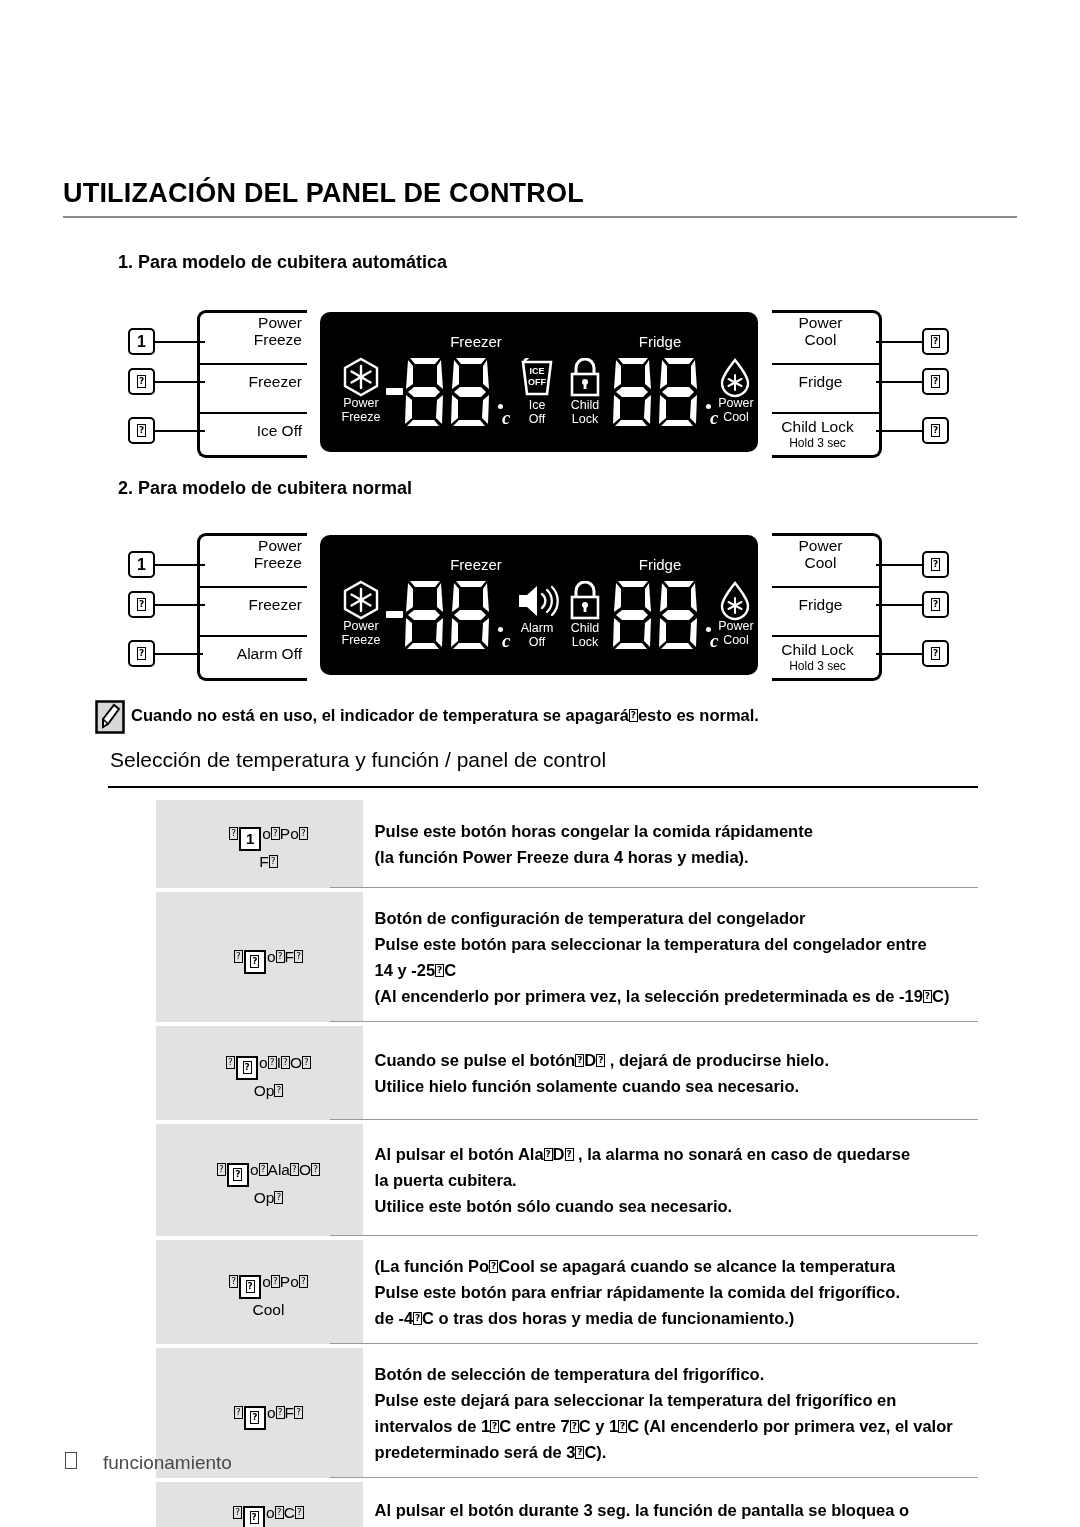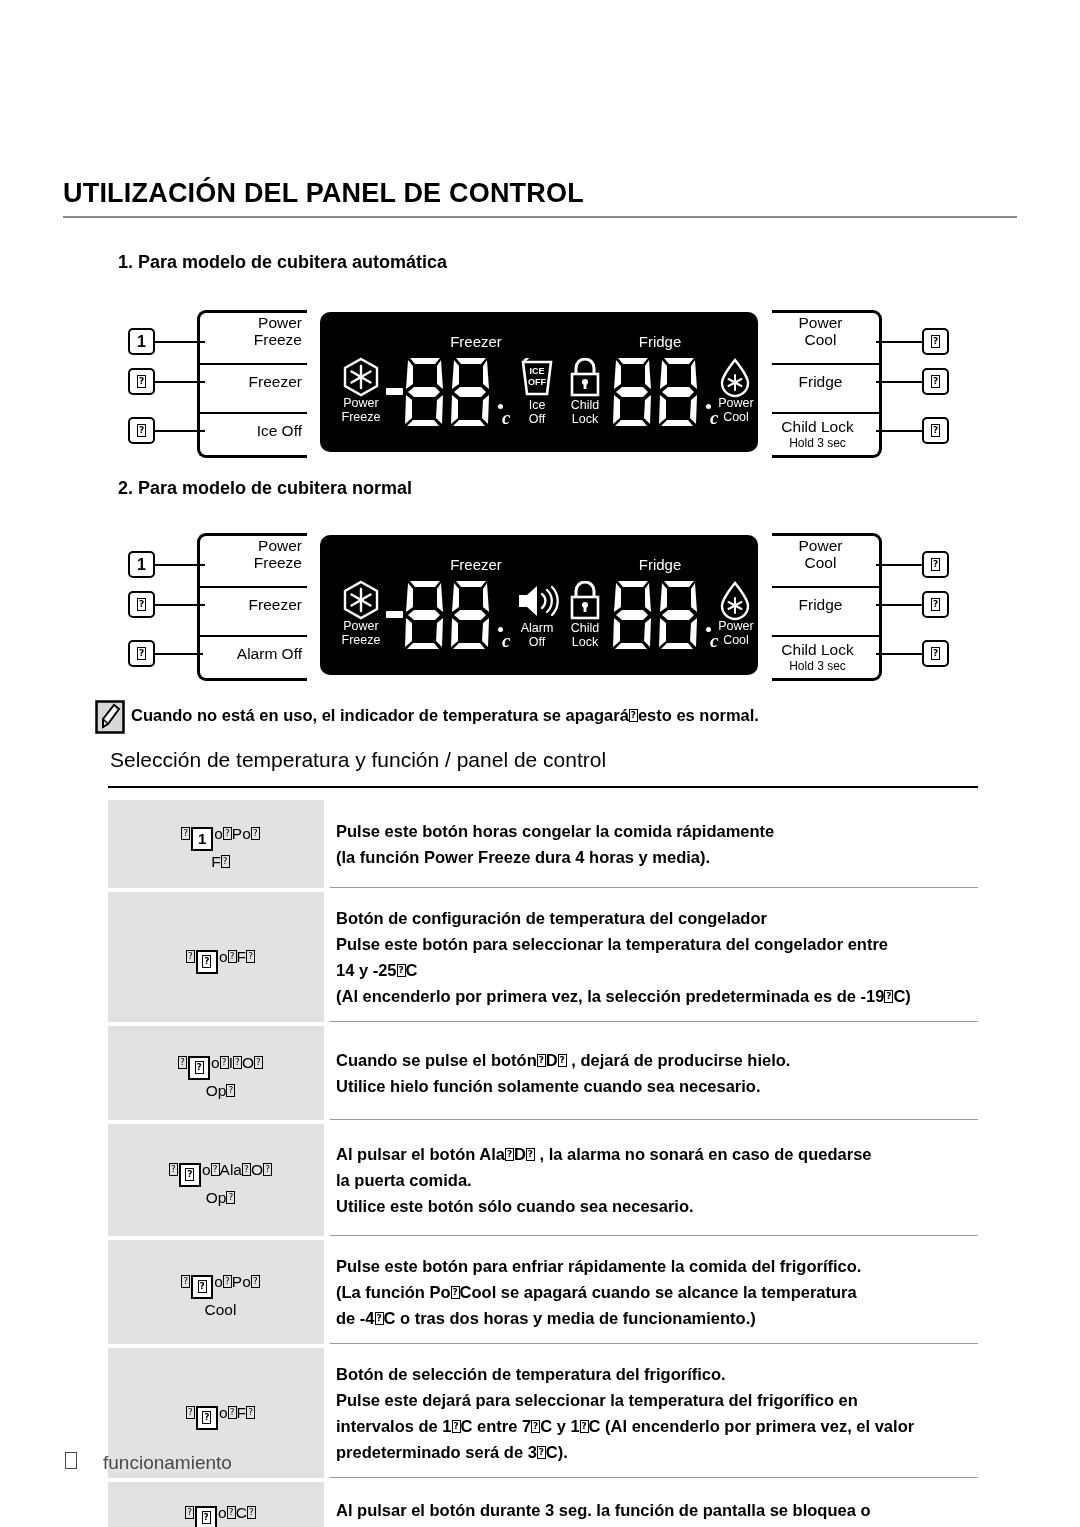--- a/index.html
+++ b/index.html
@@ -167,20 +167,21 @@
     position: absolute;
     left: 108px; top: 800px;
     width: 870px;
   }
   .trow { display: flex; width: 870px; position: relative; }
   .tcell-l {
     width: 216px;
     background: #e2e2e2;
     padding: 16px;
     position: relative;
+    margin-left: 48px;
   }
   .tcell-r {
     width: 648px;
     background: #ffffff;
     padding: 8px 0 8px 12px;
     position: relative;
   }
   .rowline {
     position: absolute;
     left: 222px; bottom: 0;
@@ -637,36 +638,36 @@
       <div class="rowgap"></div>
       <div class="trow" style="height: 112px;">
         <div class="tcell-l">
           <div class="btn-name" style="top: 35px;">
             <div><span class="tofu"></span><span class="inline-num"><span class="tofu"></span></span>o<span class="tofu"></span>Ala<span class="tofu"></span>O<span class="tofu"></span></div>
             <div>Op<span class="tofu"></span></div>
           </div>
         </div>
         <div class="tcell-r" style="padding-top: 17px;">
           <div class="bodyline">Al pulsar el botón Ala<span class="tofu"></span>D<span class="tofu"></span> , la alarma no sonará en caso de quedarse</div>
-          <div class="bodyline">la puerta comida.</div>
+          <div class="bodyline">la puerta cubitera.</div>
           <div class="bodyline">Utilice este botón sólo cuando sea necesario.</div>
         </div>
         <div class="rowline"></div>
       </div>
       <div class="rowgap"></div>
       <div class="trow" style="height: 104px;">
         <div class="tcell-l">
           <div class="btn-name" style="top: 31px;">
             <div><span class="tofu"></span><span class="inline-num"><span class="tofu"></span></span>o<span class="tofu"></span>Po<span class="tofu"></span></div>
             <div>Cool</div>
           </div>
         </div>
         <div class="tcell-r" style="padding-top: 13px;">
+          <div class="bodyline">(La función Po<span class="tofu"></span>Cool se apagará cuando se alcance la temperatura</div>
           <div class="bodyline">Pulse este botón para enfriar rápidamente la comida del frigorífico.</div>
-          <div class="bodyline">(La función Po<span class="tofu"></span>Cool se apagará cuando se alcance la temperatura</div>
           <div class="bodyline">de -4<span class="tofu"></span>C o tras dos horas y media de funcionamiento.)</div>
         </div>
         <div class="rowline"></div>
       </div>
       <div class="rowgap"></div>
       <div class="trow" style="height: 130px;">
         <div class="tcell-l">
           <div class="btn-name" style="top: 54px;">
             <div><span class="tofu"></span><span class="inline-num"><span class="tofu"></span></span>o<span class="tofu"></span>F<span class="tofu"></span></div>
           </div>

